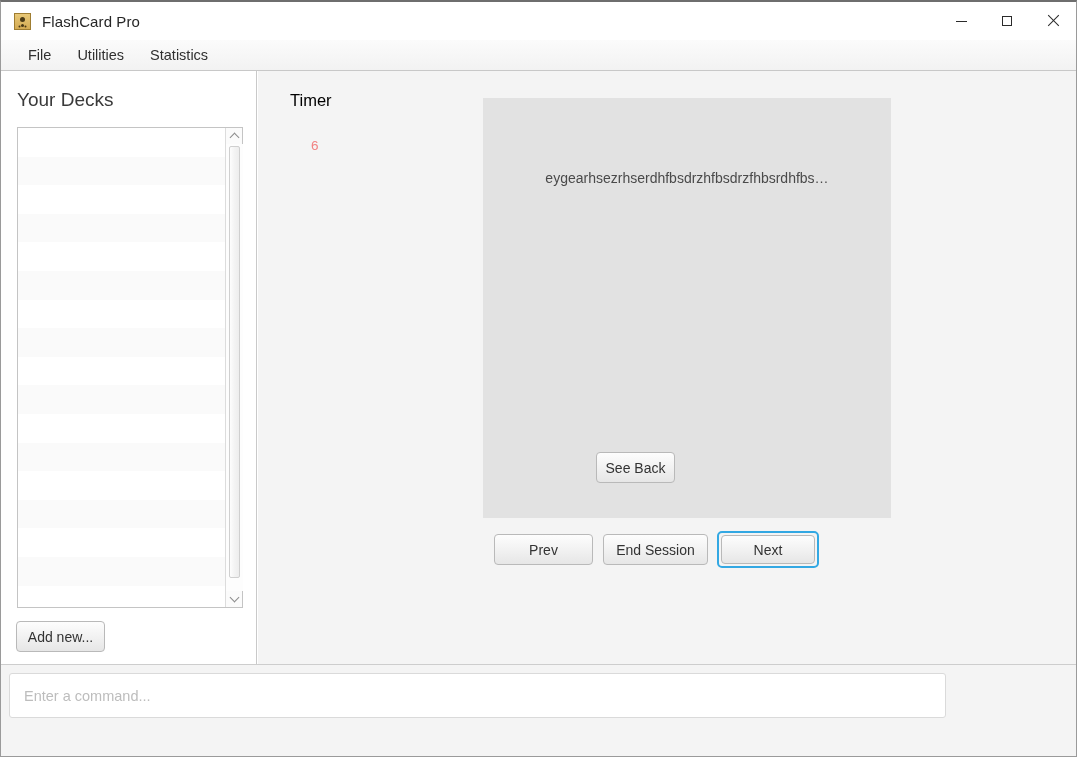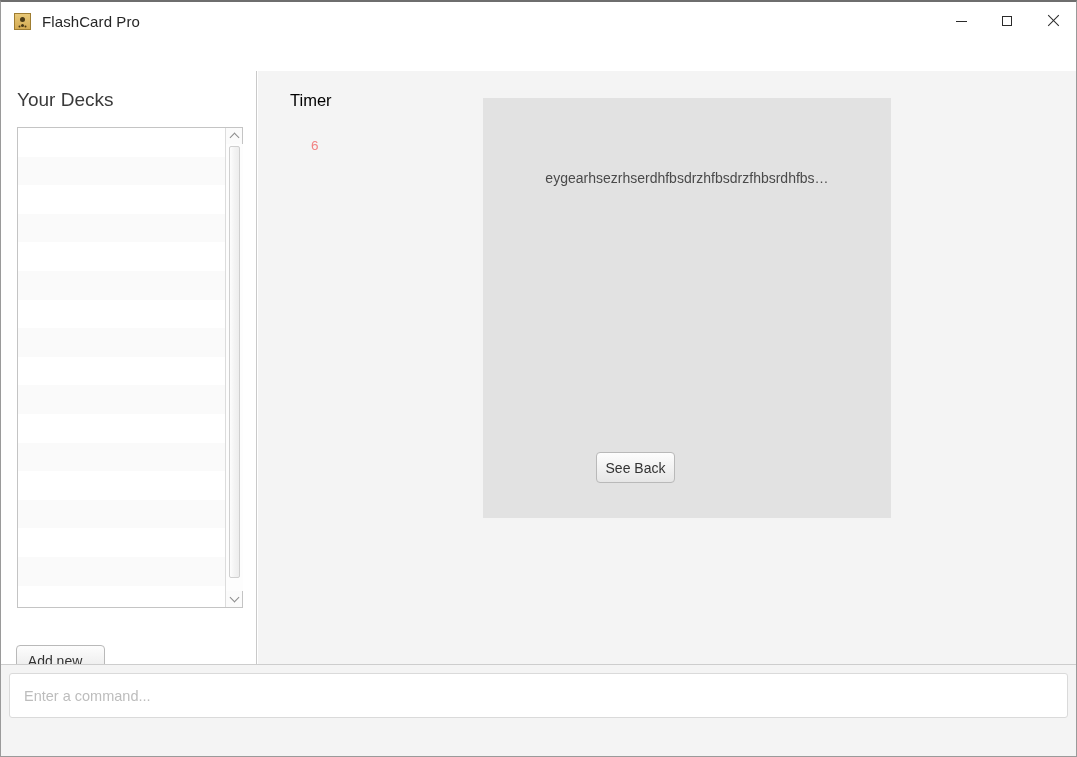--- a/index.html
+++ b/index.html
@@ -158,21 +158,21 @@
     border-radius: 4px;
     color: #333333;
     font-size: 14px;
     font-family: "Liberation Sans", sans-serif;
     cursor: default;
     display: flex; align-items: center; justify-content: center;
   }
 
   .add-new-btn {
     position: absolute; left: 15px; top: 550px;
-    width: 89px; height: 31px; margin-top: 24px;
+    width: 89px; height: 31px;
   }
 
   
   .main {
     position: absolute; left: 257px; top: 69px;
     width: 818px; height: 593px;
     background: #f4f4f4;
   }
   .timer-label {
     position: absolute; left: 32px; top: 20px;
@@ -222,21 +222,21 @@
 
   
   .cmd-area {
     position: absolute; left: 0; top: 662px;
     width: 1075px; height: 93px;
     background: #f4f4f4;
     border-top: 1px solid #cdcdcd;
   }
   .cmd-input {
     position: absolute; left: 8px; top: 8px;
-    width: 1059px; height: 45px;
+    width: 937px; height: 45px;
     background: #ffffff;
     border: 1px solid #dadada;
     border-radius: 3px;
     font-size: 14.5px;
     font-family: "Liberation Sans", sans-serif;
     color: #333;
     padding: 16px 14px;
     outline: none;
   }
   .cmd-input::placeholder { color: #bdbdbd; }
@@ -255,20 +255,25 @@
       </div>
       <div class="win-btn">
         <div class="glyph-max"></div>
       </div>
       <div class="win-btn close">
         <div class="glyph-close"></div>
       </div>
     </div>
   </div>
 
+  <div class="menubar">
+    <div class="menu-item">File</div>
+    <div class="menu-item">Utilities</div>
+    <div class="menu-item">Statistics</div>
+  </div>
 
   <div class="sidebar">
     <div class="sidebar-title">Your Decks</div>
 
     <div class="deck-list-wrap">
       <div class="deck-list" id="deck-list">
           <div class="deck-row even"></div>
           <div class="deck-row odd"></div>
           <div class="deck-row even"></div>
           <div class="deck-row odd"></div>
@@ -303,19 +308,26 @@
 
   <div class="main">
     <div class="timer-label">Timer</div>
     <div class="timer-value">6</div>
 
     <div class="card">
       <div class="card-text">eygearhsezrhserdhfbsdrzhfbsdrzfhbsrdhfbs…</div>
       <div class="btn see-back-btn">See Back</div>
     </div>
 
+    <div class="nav-row">
+      <div class="btn prev-btn">Prev</div>
+      <div class="btn end-session-btn">End Session</div>
+      <div class="next-wrap">
+        <div class="btn next-btn">Next</div>
+      </div>
+    </div>
   </div>
 
   <div class="cmd-area">
     <input class="cmd-input" type="text" placeholder="Enter a command..." style="">
   </div>
 
 </div>
 
 </body></html>

